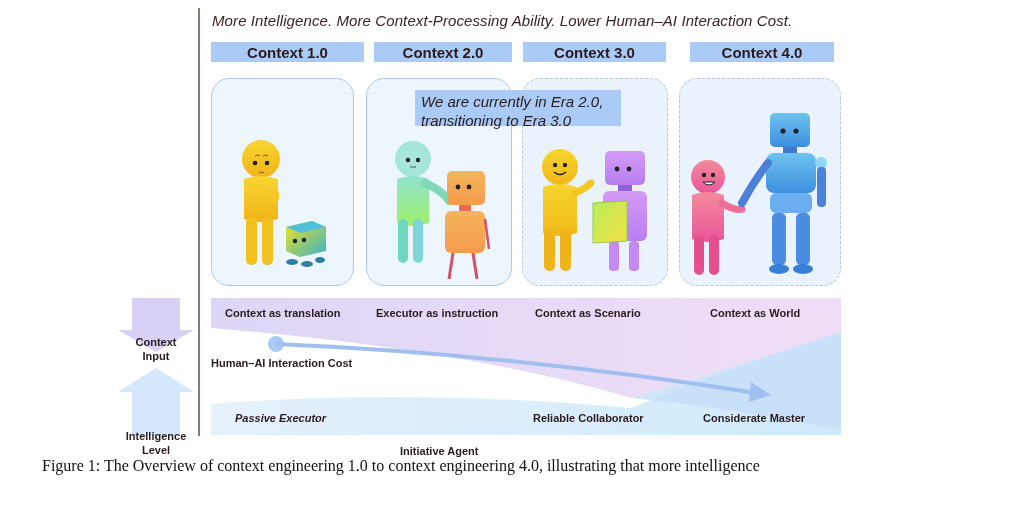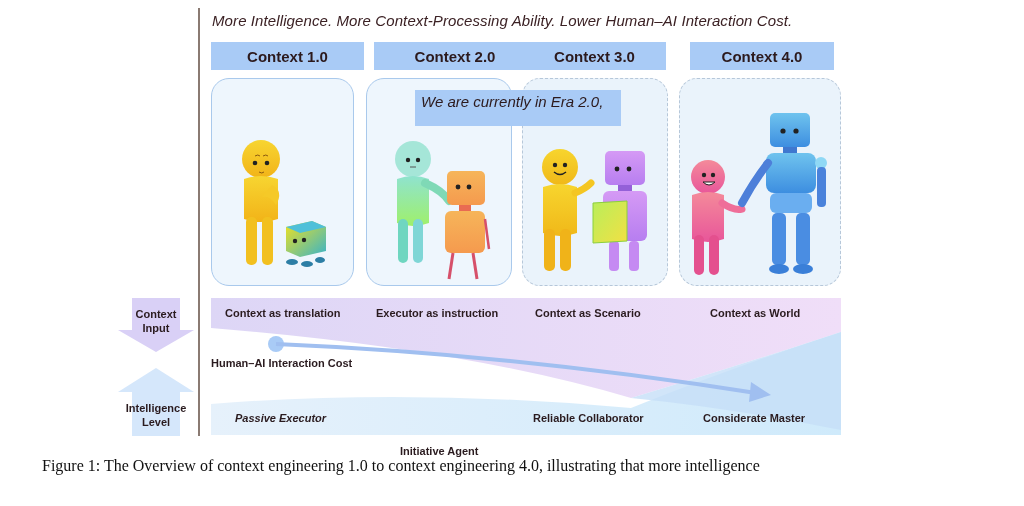--- a/index.html
+++ b/index.html
@@ -1,38 +1,38 @@
 <!DOCTYPE html>
 <html><head>
   <meta charset="utf-8">
   <style>
     html, body { margin: 0; padding: 0; background: #ffffff; }
     body { width: 1024px; height: 506px; position: relative; overflow: hidden; font-family: "Liberation Sans", sans-serif; }
     .abs { position: absolute; }
     .vline { left: 198px; top: 8px; width: 2px; height: 428px; background: #8a7a72; }
     .tagline { left: 212px; top: 12px; font-size: 15px; font-style: italic; color: #3b2124; white-space: nowrap; letter-spacing: 0.1px; }
-    .era-head { top: 42px; height: 28px; background: #a9cbf6; color: #2c1a1d; font-weight: bold; font-size: 15px; display: flex; align-items: center; justify-content: center; }
+    .era-head { top: 42px; height: 20px; background: #a9cbf6; color: #2c1a1d; font-weight: bold; font-size: 15px; display: flex; align-items: center; justify-content: center; }
     .panel { top: 78px; height: 208px; border-radius: 18px; background: #eef6fd; border: 1.5px solid #a9c9ec; box-sizing: border-box; overflow: hidden; }
     .panel.dashed { border: 1.5px dashed #b6c7d9; background: #eaf3fb; }
     .callout { left: 415px; top: 90px; width: 206px; height: 36px; background: #a9cbf6; color: #2c1a1d; font-style: italic; font-size: 15px; line-height: 19px; padding: 2px 6px; box-sizing: border-box; }
     .band { left: 211px; top: 298px; width: 630px; height: 137px; }
     .label-row { font-size: 11px; font-weight: bold; color: #2a1b1f; white-space: nowrap; }
-    .side-label { font-size: 11px; font-weight: bold; color: #2a1b1f; text-align: center; line-height: 14px; width: 80px; }
+    .side-label { font-size: 11px; font-weight: bold; color: #2a1b1f; text-align: center; line-height: 14px; width: 80px; margin-top: 28px; }
     .caption { left: 42px; top: 455px; font-family: "Liberation Serif", serif; font-size: 16px; color: #111; line-height: 21px; width: 960px; }
     svg { display: block; }
   </style>
 </head>
 <body>
 
 <div class="abs vline"></div>
 
 <div class="abs tagline">More Intelligence. More Context-Processing Ability. Lower Human–AI Interaction Cost.</div>
 
 <div class="abs era-head" style="left:211px;width:153px;">Context 1.0</div>
-<div class="abs era-head" style="left:374px;width:138px;padding-left:12px;">Context 2.0</div>
+<div class="abs era-head" style="left:374px;width:138px;">Context 2.0</div>
 <div class="abs era-head" style="left:523px;width:143px;">Context 3.0</div>
 <div class="abs era-head" style="left:690px;width:144px;">Context 4.0</div>
 
 <div class="abs panel" style="left:211px;width:143px;">
   <svg width="143" height="208" viewBox="0 0 143 208">
     <defs>
       <linearGradient id="yel" x1="0" y1="0" x2="0" y2="1">
           <stop offset="0" stop-color="#f7d531"></stop>
           <stop offset="1" stop-color="#f2b318"></stop>
         </linearGradient>
@@ -163,20 +163,21 @@
     <rect x="137" y="88" width="9" height="40" rx="4" fill="#4a82db"></rect>
     <rect x="92" y="134" width="14" height="52" rx="5" fill="#4a8de2"></rect>
     <rect x="116" y="134" width="14" height="52" rx="5" fill="#4a8de2"></rect>
     <ellipse cx="99" cy="190" rx="10" ry="5" fill="#3a7fd8"></ellipse>
     <ellipse cx="123" cy="190" rx="10" ry="5" fill="#3a7fd8"></ellipse>
   </svg>
 </div>
 
 <div class="abs callout">
   <div>We are currently  in Era 2.0,</div>
+  <div>transitioning to Era 3.0</div>
 </div>
 
 <svg class="abs" style="left:116px;top:298px;" width="80" height="138" viewBox="0 0 80 138">
   <path d="M16 0 h48 v32 h14 l-38 22 l-38 -22 h14 z" fill="#d9d0f6"></path>
   <path d="M40 70 l38 24 h-14 v44 h-48 v-44 h-14 z" fill="#d5e7fb"></path>
 </svg>
 <div class="abs side-label" style="left:116px;top:307px;">
   <div>Context</div>
   <div>Input</div>
 </div>

